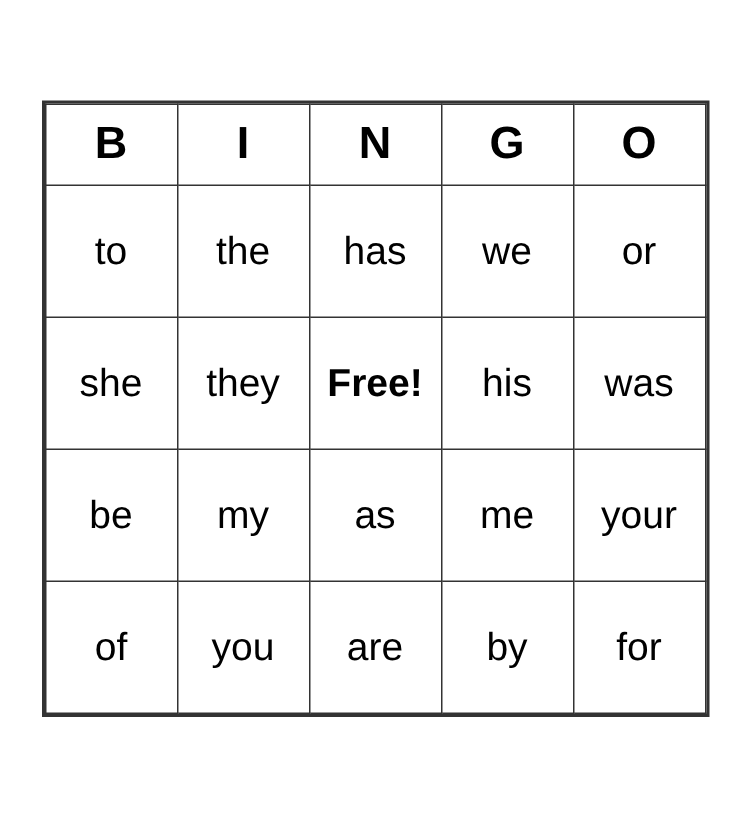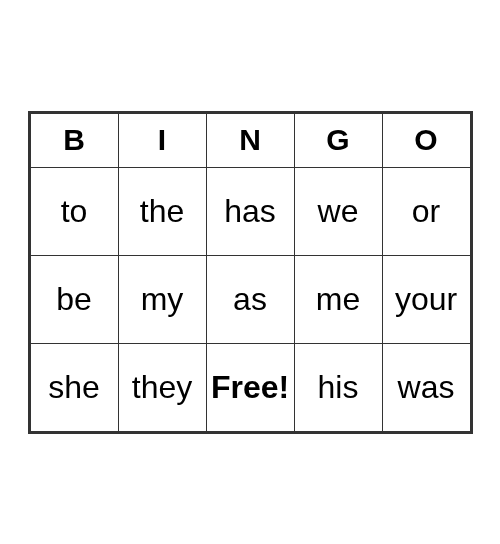--- a/index.html
+++ b/index.html
@@ -27,21 +27,21 @@
       border-collapse: collapse;
     }
 
     .bingo-table td,
     .bingo-table th {
       width: 88px;
       height: 88px;
       border: 1.5px solid #333;
       text-align: center;
       vertical-align: middle;
-      font-size: 32px;
+      font-size: 26px;
       font-family: Arial, sans-serif;
     }
 
     .bingo-table th {
       height: 54px;
       font-size: 30px;
       font-weight: bold;
       border: 1.5px solid #333;
     }
 
@@ -66,28 +66,35 @@
     </thead>
     <tbody id="bingo-body">
     <tr>
           <td>to</td>
           <td>the</td>
           <td>has</td>
           <td>we</td>
           <td>or</td>
         </tr>
         <tr>
+          <td>she</td>
+          <td>they</td>
+          <td class="free-cell">Free!</td>
+          <td>his</td>
+          <td>was</td>
+        </tr>
+        <tr>
           <td>be</td>
           <td>my</td>
           <td>as</td>
           <td>me</td>
           <td>your</td>
         </tr>
         <tr>
-          <td>she</td>
-          <td>they</td>
-          <td class="free-cell">Free!</td>
-          <td>his</td>
-          <td>was</td>
+          <td>of</td>
+          <td>you</td>
+          <td>are</td>
+          <td>by</td>
+          <td>for</td>
         </tr>
       </tbody>
   </table>
 </div>
 
 </body></html>

